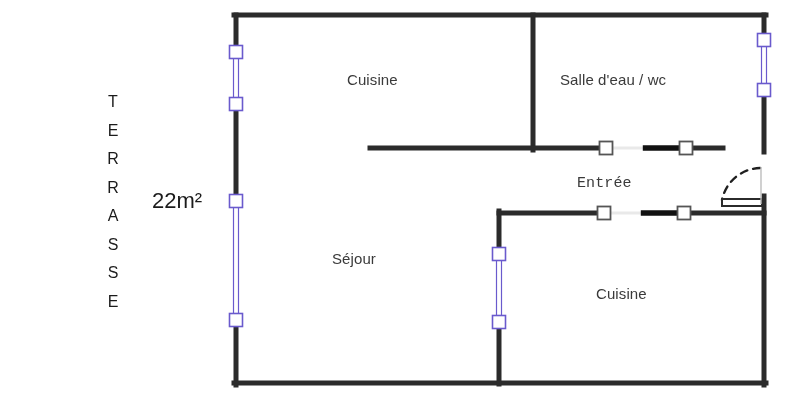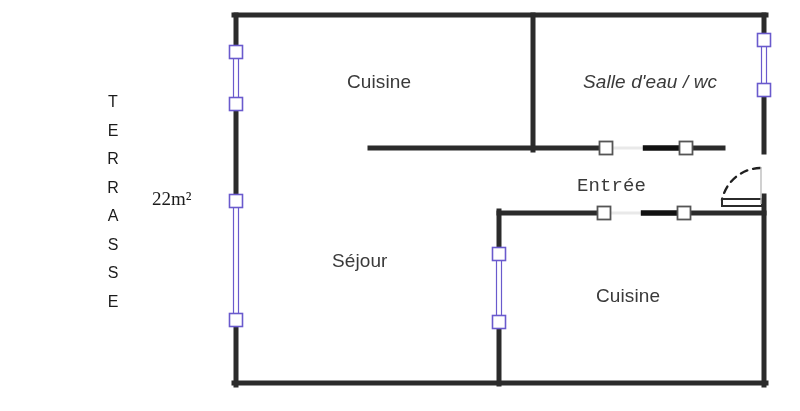--- a/index.html
+++ b/index.html
@@ -25,29 +25,29 @@
     position: absolute;
     left: 0;
     top: 0;
     width: 800px;
     height: 411px;
     display: block;
   }
   .room-label {
     position: absolute;
     font-family: "Liberation Sans", sans-serif;
-    font-size: 19px;
+    font-size: 15px;
     color: #3a3a3a;
     white-space: nowrap;
     letter-spacing: 0.1px;
   }
   .area-label {
     position: absolute;
-    font-family: Liberation Serif, serif;
-    font-size: 19px;
+    font-family: Liberation Sans, sans-serif;
+    font-size: 22px;
     color: #1b1b1b;
     white-space: nowrap;
     font-weight: 400;
   }
   .terrasse-label {
     position: absolute;
     font-family: "Liberation Sans", sans-serif;
     font-size: 16px;
     color: #1b1b1b;
     line-height: 28.5px;
@@ -141,19 +141,19 @@
       <span>A</span>
       <span>S</span>
       <span>S</span>
       <span>E</span>
     </div>
 
   <div class="area-label" id="area-label" style="left: 152px; top: 188px;">22m²</div>
 
   <div id="room-labels">
       <div class="room-label" style="left: 347px; top: 71px;">Cuisine</div>
-      <div class="room-label" style="left: 583px; top: 71px; font-style: italic;">Salle d'eau / wc</div>
+      <div class="room-label" style="left: 560px; top: 71px;">Salle d'eau / wc</div>
       <div class="room-label" style="left: 577px; top: 175px; font-family: Liberation Mono, monospace;">Entrée</div>
       <div class="room-label" style="left: 332px; top: 250px;">Séjour</div>
       <div class="room-label" style="left: 596px; top: 285px;">Cuisine</div>
     </div>
 
 </div>
 
 </body></html>

